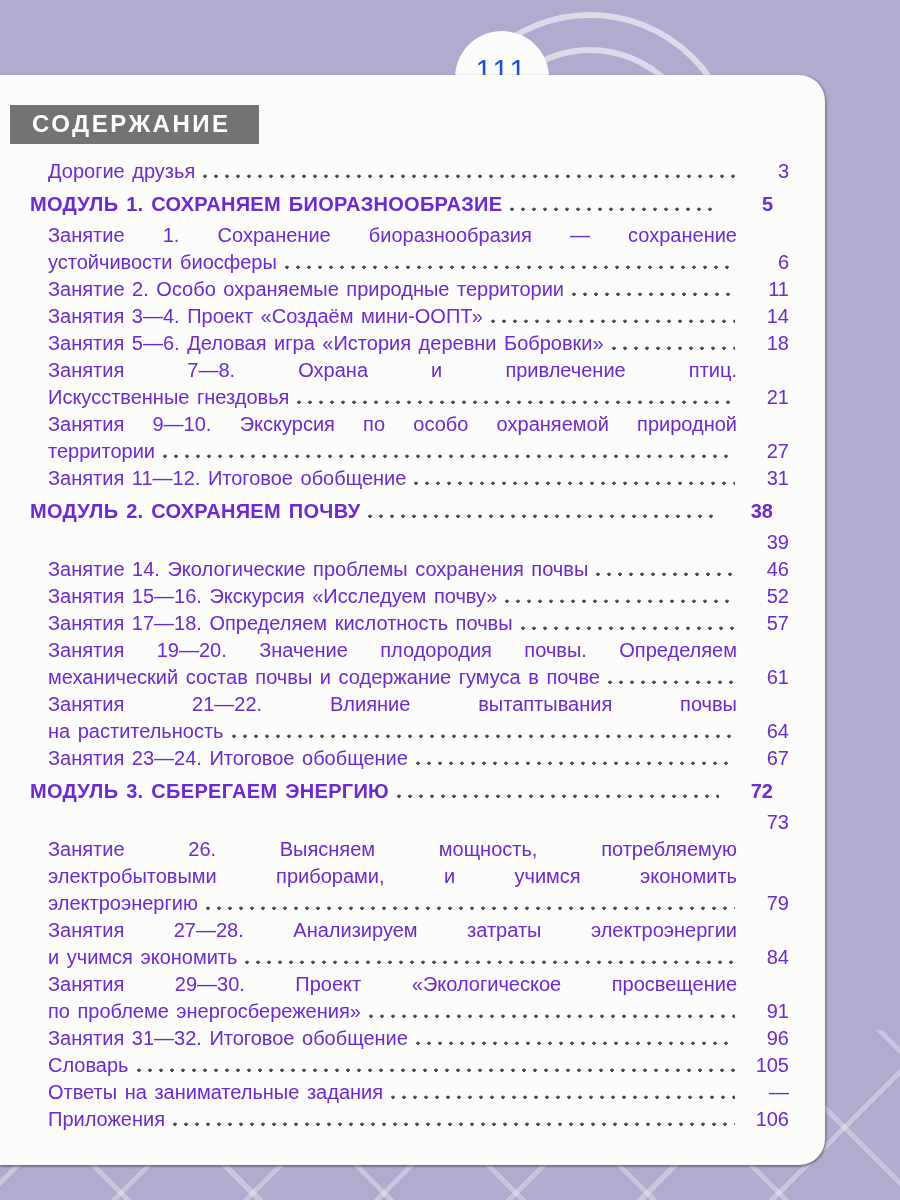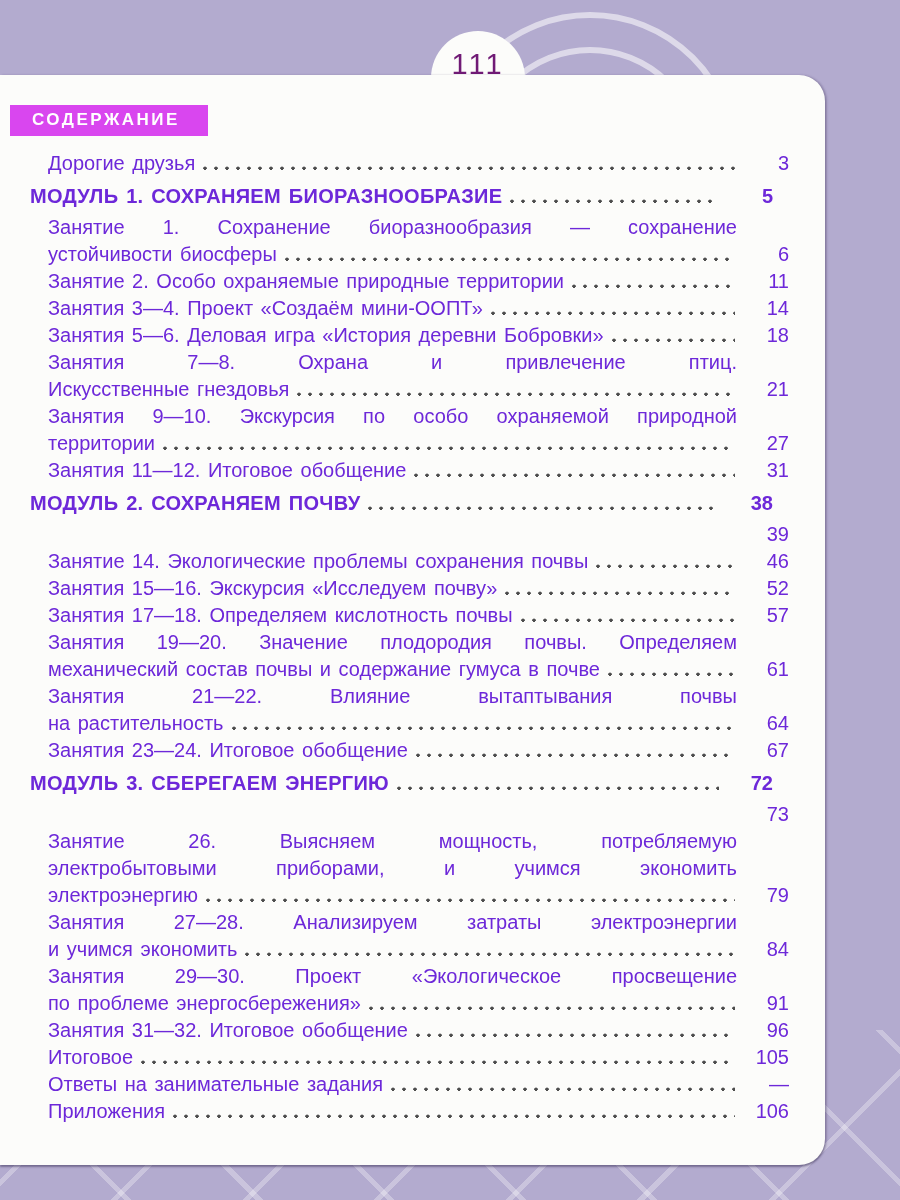--- a/index.html
+++ b/index.html
@@ -9,36 +9,36 @@
     font-family:"Liberation Sans", sans-serif;
   }
   .arcs { position:absolute; left:0; top:0; z-index:0; }
   .lattice {
     position:absolute; left:0; top:1030px; width:900px; height:170px; z-index:0;
     background-image:
       repeating-linear-gradient(45deg,  rgba(255,255,255,0)0 88px, rgba(255,255,255,.30)88px 93px),
       repeating-linear-gradient(-45deg, rgba(255,255,255,0)0 88px, rgba(255,255,255,.30)88px 93px);
   }
   .page-tab {
-    position:absolute; left:431px; top:31px; width:94px; height:56px; z-index:1;
+    position:absolute; left:455px; top:31px; width:94px; height:56px; z-index:1;
     background:#fcfcfa; border-radius:47px 47px 0 0;
-    display:flex; justify-content:center; align-items:center;
+    display:flex; justify-content:center; align-items:flex-end;
     padding-top:10px; box-sizing:border-box;
-    font-size:29px; color:#701a75; letter-spacing:3px;
+    font-size:29px; color:#1d4ed8; letter-spacing:3px;
   }
   .card {
     position:absolute; left:0; top:75px; width:825px; height:1090px; z-index:2;
     background:#fcfcfa; border-radius:0 26px 26px 0;
     box-shadow: 0 2px 2px rgba(50,40,80,.45), 2px 0 2px rgba(50,40,80,.25);
     box-sizing:border-box;
   }
   .title-box {
     display:inline-block; margin:30px 0 0 10px;
-    background:#d946ef; color:#ffffff;
-    font-weight:bold; font-size:17px; letter-spacing:2.5px;
+    background:#737373; color:#ffffff;
+    font-weight:bold; font-size:24px; letter-spacing:2.5px;
     padding:5px 28px 6px 22px;
   }
   .toc {
     padding:14px 36px 0 14px;
     color:#6d28d9; font-size:20px; word-spacing:2px;
   }
   .row { display:flex; align-items:flex-end; margin:0; }
   .row .text { flex:1; line-height:27px; min-width:0; }
   .row .pagenum { width:52px; text-align:right; line-height:27px; flex:none; }
   .row.item .text { padding-left:34px; }
@@ -311,21 +311,21 @@
               <span class="ln">Занятия 31—32. Итоговое обобщение</span>
               <span class="leader"></span>
             </div>
           </div>
     <div class="pagenum">96</div>
   </div>
 
   <div class="row item">
     <div class="text">
             <div class="lastline">
-              <span class="ln">Итоговое</span>
+              <span class="ln">Словарь</span>
               <span class="leader"></span>
             </div>
           </div>
     <div class="pagenum">105</div>
   </div>
 
   <div class="row item">
     <div class="text">
             <div class="lastline">
               <span class="ln">Ответы на занимательные задания</span>

